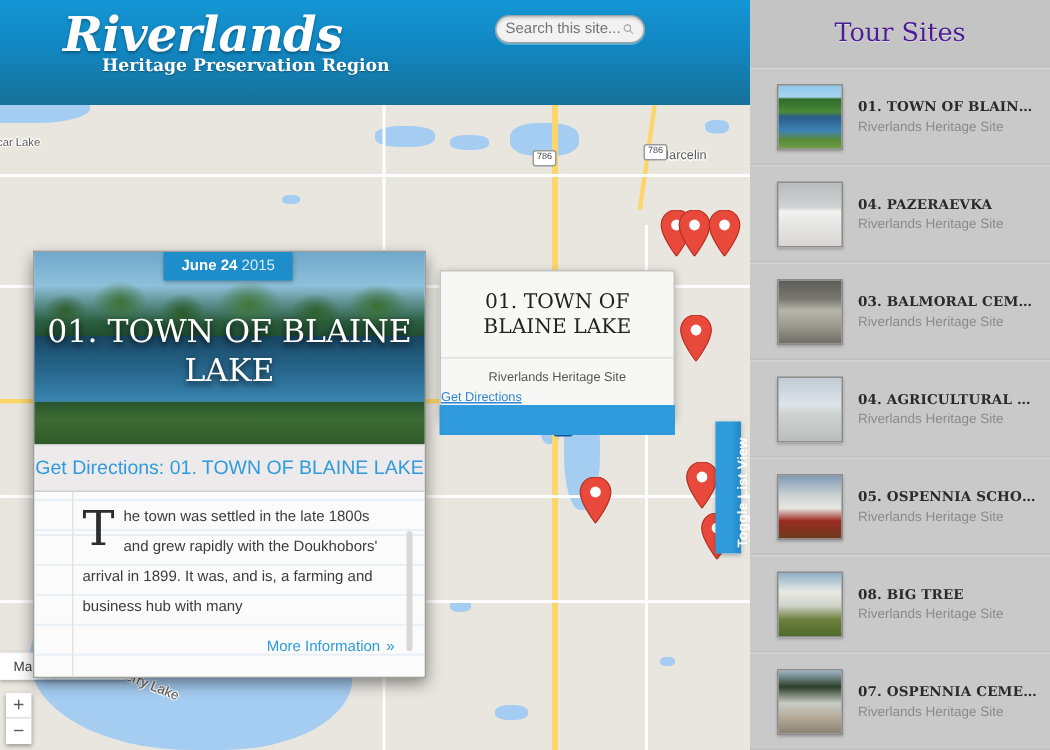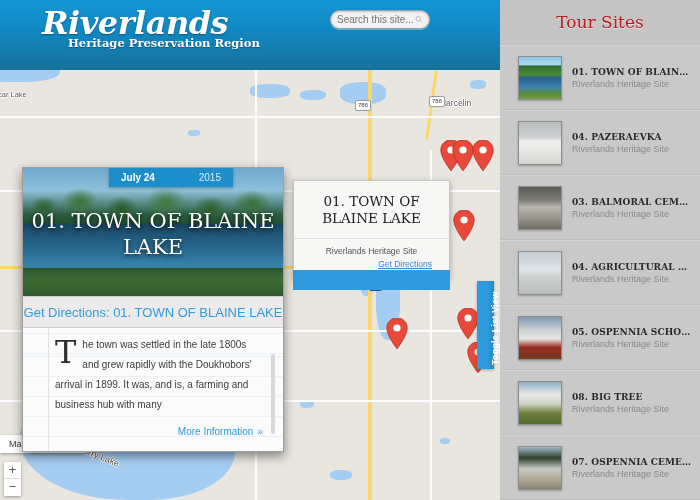--- a/index.html
+++ b/index.html
@@ -114,22 +114,22 @@
   #iw-title {
     font-family: "DejaVu Serif", serif; font-size: 13.5px;
     text-align: center; color: #222; line-height: 17px;
     padding: 12px 10px 11px;
   }
   #iw-sub {
     border-top: 1px solid #dedede; text-align: center;
     font-size: 8.5px; color: #555; padding: 7px 0 2px;
   }
   #iw-link {
-    text-align: right; font-size: 8.5px; color: #2f86d4;
-    text-decoration: underline; padding: 1px 17px 9px; display: block;
+    text-align: left; font-size: 8.5px; color: #2f86d4;
+    text-decoration: underline; padding: 1px 0 9px; display: block;
   }
   #iw-bluebar {
     position: absolute; left: 293px; top: 200px;
     width: 157px; height: 20px; background: #2f9bdc;
   }
 
   
   #toggle-list-view {
     position: absolute; left: 477px; top: 211px;
     width: 17px; height: 88px;
@@ -177,21 +177,21 @@
     background:
       linear-gradient(180deg, rgba(60,110,60,.0) 0%, #3d6b33 45%, #2e5a28 100%);
   }
   #fp-date {
     position: absolute; left: 86px; top: 0; z-index: 3;
     background: #1d8ec9; color: #fff;
     font-size: 10px; padding: 4px 12px 4px 12px;
     box-shadow: 0 1px 3px rgba(0,0,0,.3);
   }
   #fp-date b { font-weight: bold; }
-  #fp-date span { color: #d6ecf8; margin-left: 41px; }
+  #fp-date span { color: #d6ecf8; }
   #fp-hero-title {
     position: absolute; left: 0; top: 40px; width: 100%; z-index: 3;
     font-family: "DejaVu Serif", serif; color: #fff;
     font-size: 21px; line-height: 26px; text-align: center;
     text-shadow: 0 2px 4px rgba(0,0,0,.75);
     padding: 0 8px;
   }
   #fp-directions {
     background: #eceaea; border-top: 1px solid #cfcfcf;
     border-bottom: 1px solid #cfcfcf;
@@ -235,21 +235,21 @@
   #sidebar {
     position: absolute; right: 0; top: 0; width: 200px; height: 500px;
     background: #c9c9c9; overflow: hidden;
   }
   #sidebar-header {
     height: 45px; background: #c4c4c4;
     border-bottom: 1px solid #bdbdbd;
     display: flex; align-items: center; justify-content: center;
   }
   #sidebar-title {
-    font-family: "DejaVu Serif", serif; font-size: 17px; color: #b91c1c;
+    font-family: "DejaVu Serif", serif; font-size: 17px; color: #4c1d95;
     text-shadow: 0 1px 0 rgba(255,255,255,.5);
   }
   .site-item {
     height: 65px; display: flex; align-items: center;
     padding: 0 8px 0 18px; gap: 10px;
     border-bottom: 1px solid #bfbfbf;
     border-top: 1px solid #d4d4d4;
   }
   .site-thumb {
     width: 44px; height: 44px; flex: 0 0 44px;
@@ -404,21 +404,21 @@
     <div id="toggle-list-view">
       <span>Toggle List View</span>
     </div>
 
     <div id="feature-popup">
       <div id="fp-hero">
         <div class="trees"></div>
         <div class="lake"></div>
         <div class="reeds"></div>
         <div id="fp-date">
-          <b>July 24</b>
+          <b>June 24</b>
           <span>2015</span>
         </div>
         <div id="fp-hero-title">01. TOWN OF BLAINE LAKE</div>
       </div>
       <div id="fp-directions">
         <a>Get Directions: 01. TOWN OF BLAINE LAKE</a>
       </div>
       <div id="fp-body">
         <div class="ruled"></div>
         <div class="rule-line"></div>

